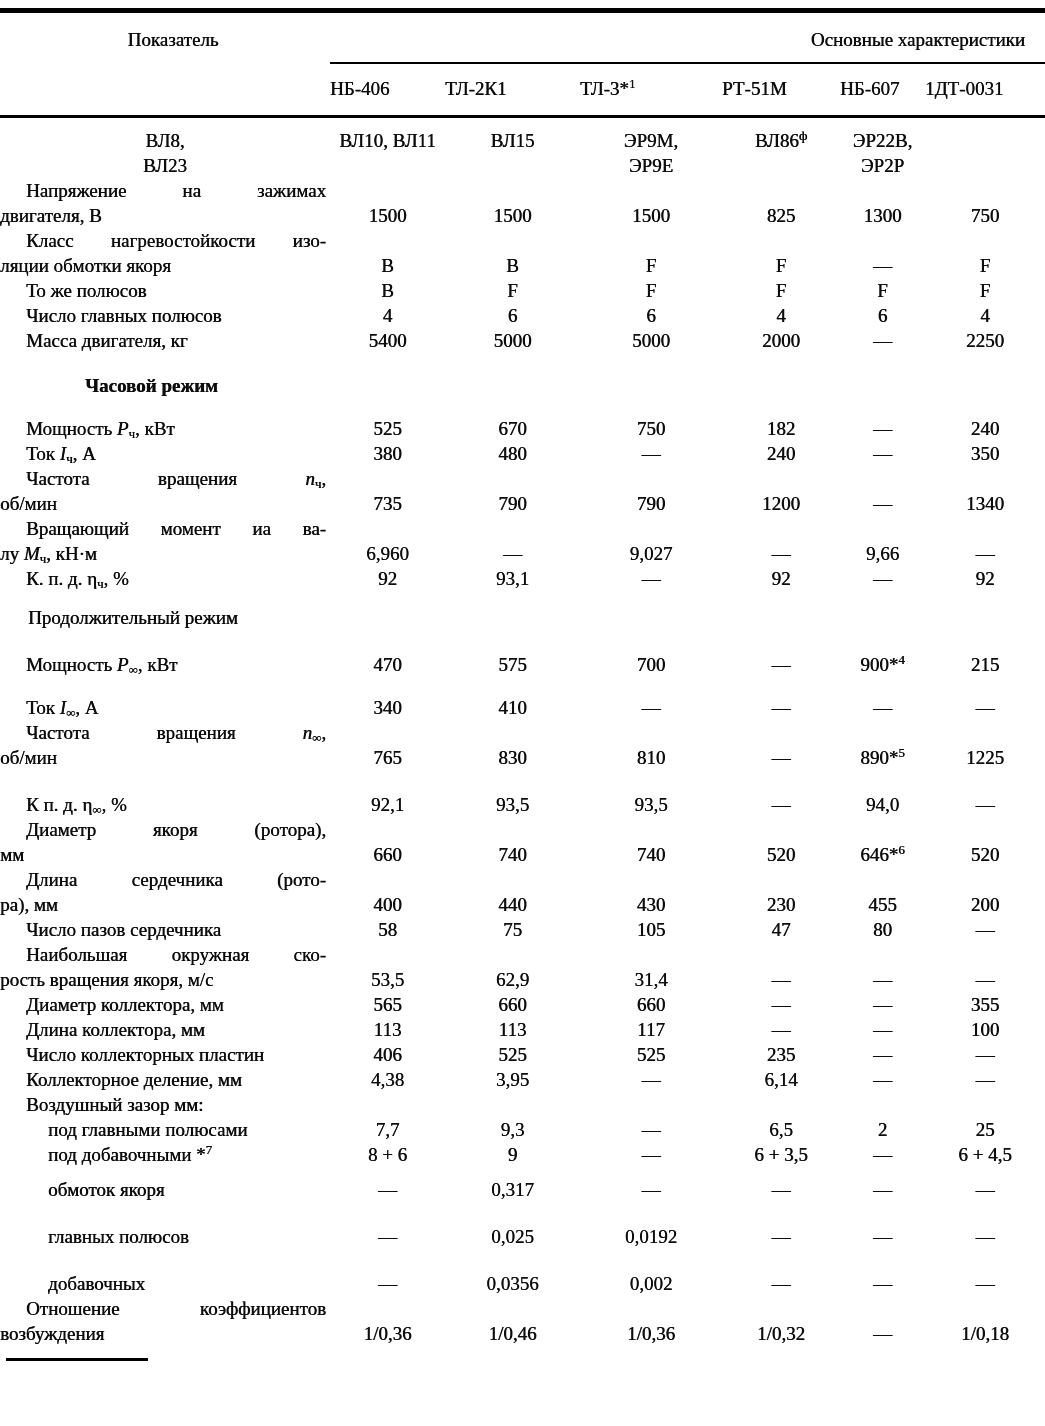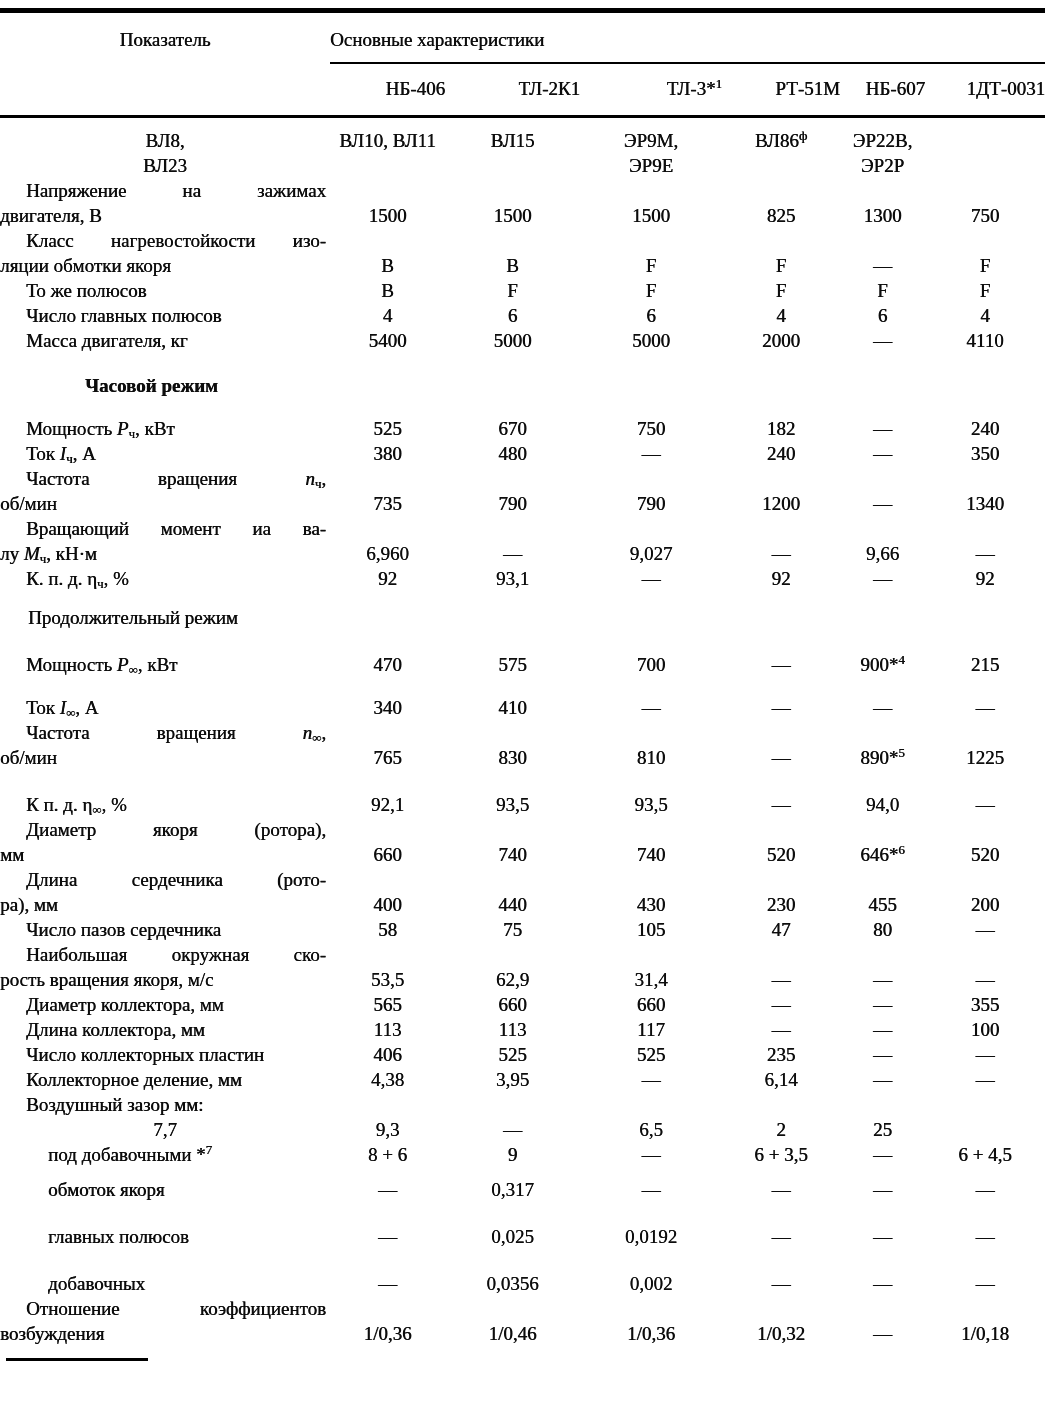--- a/index.html
+++ b/index.html
@@ -13,26 +13,26 @@
     font-size:19px; line-height:25px;
     overflow:hidden;
     text-shadow:0.4px 0 currentColor; 
     --cols:330px 115px 135px 142px 118px 85px 120px;
   }
   .top-rule { margin-top:8px; height:5px; background:#000; }
   .partial-rule { margin:10px 0 0 330px; height:2px; background:#000; }
   .full-rule { height:3px; background:#000; }
   .foot-rule { width:142px; height:3px; background:#000; margin:12px 0 0 6px; }
 
-  .hd1 { display:flex; margin-top:14px; }
+  .hd1 { display:flex; margin-top:14px;margin-left:8px; }
   .hd1 .ph { width:330px; text-align:center; }
-  .hd1 .oc { flex:1; padding-right:20px; }
+  .hd1 .oc { flex:1; text-align:right; padding-right:20px; }
 
   .cols-hd { display:grid; grid-template-columns:var(--cols); padding:12px 0 14px; }
-  .col-h { text-align:right; }
+  .col-h { text-align:left; }
 
   #table-body { margin-top:10px; }
   .row { display:grid; grid-template-columns:var(--cols); align-items:end; }
   .row.vtop { align-items:start; }
   .cell { min-height:1px; }
   .lbl { padding-right:4px; }
   .lbl .ln.first { text-indent:26px; }
   .lbl.sub { padding-left:48px; }
   .lbl.sub .ln.first { text-indent:0; }
   .ln.jfull { text-align:justify; text-align-last:justify; }
@@ -207,21 +207,21 @@
         <div class="cell val">
           <div class="ln">5000</div>
         </div>
         <div class="cell val">
           <div class="ln">2000</div>
         </div>
         <div class="cell val">
           <div class="ln">—</div>
         </div>
         <div class="cell val">
-          <div class="ln">4110</div>
+          <div class="ln">2250</div>
         </div>
       </div>
       <div class="section">Часовой режим</div>
       <div class="row">
         <div class="cell lbl">
           <div class="ln first">Мощность <i>P</i><sub>ч</sub>, кВт</div>
         </div>
         <div class="cell val">
           <div class="ln">525</div>
         </div>
@@ -621,20 +621,23 @@
           <div class="ln first">Воздушный зазор мм:</div>
         </div>
         <div class="cell val"></div>
         <div class="cell val"></div>
         <div class="cell val"></div>
         <div class="cell val"></div>
         <div class="cell val"></div>
         <div class="cell val"></div>
       </div>
       <div class="row">
+        <div class="cell lbl sub">
+          <div class="ln first">под главными полюсами</div>
+        </div>
         <div class="cell val">
           <div class="ln">7,7</div>
         </div>
         <div class="cell val">
           <div class="ln">9,3</div>
         </div>
         <div class="cell val">
           <div class="ln">—</div>
         </div>
         <div class="cell val">

